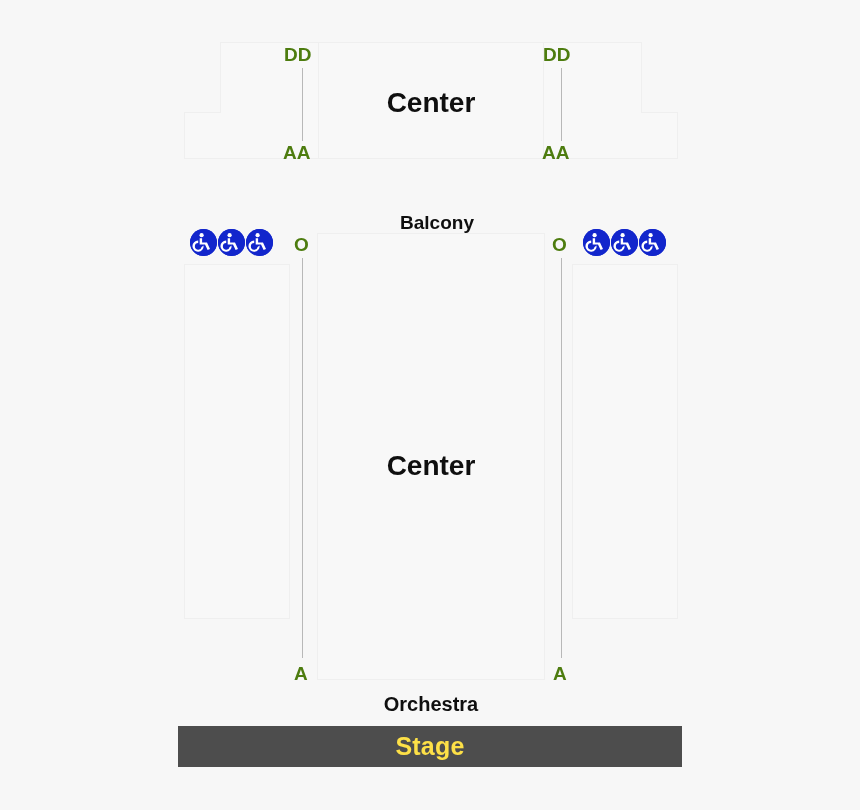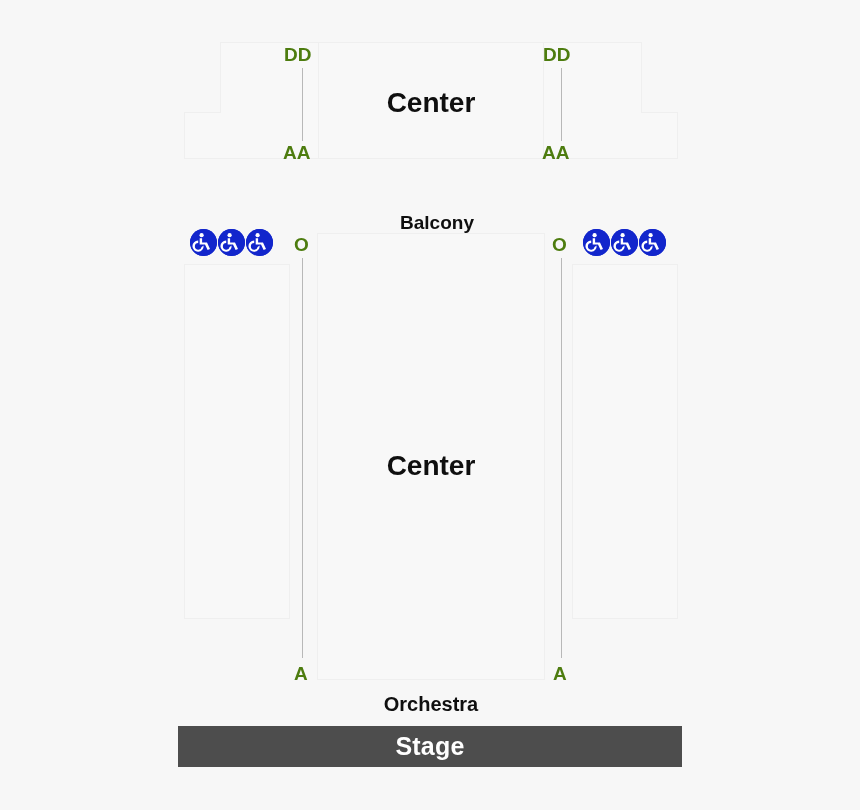--- a/index.html
+++ b/index.html
@@ -166,21 +166,21 @@
     left: 178px;
     top: 726px;
     width: 504px;
     height: 41px;
     background: #4d4d4d;
     display: flex;
     align-items: center;
     justify-content: center;
   }
   .stage-text {
-    color: #ffffff;
+    color: #fde047;
     font-size: 25px;
     font-weight: bold;
     letter-spacing: 0.2px;
     line-height: 1;
   }
 
   
   .wc-group {
     position: absolute;
     display: flex;

